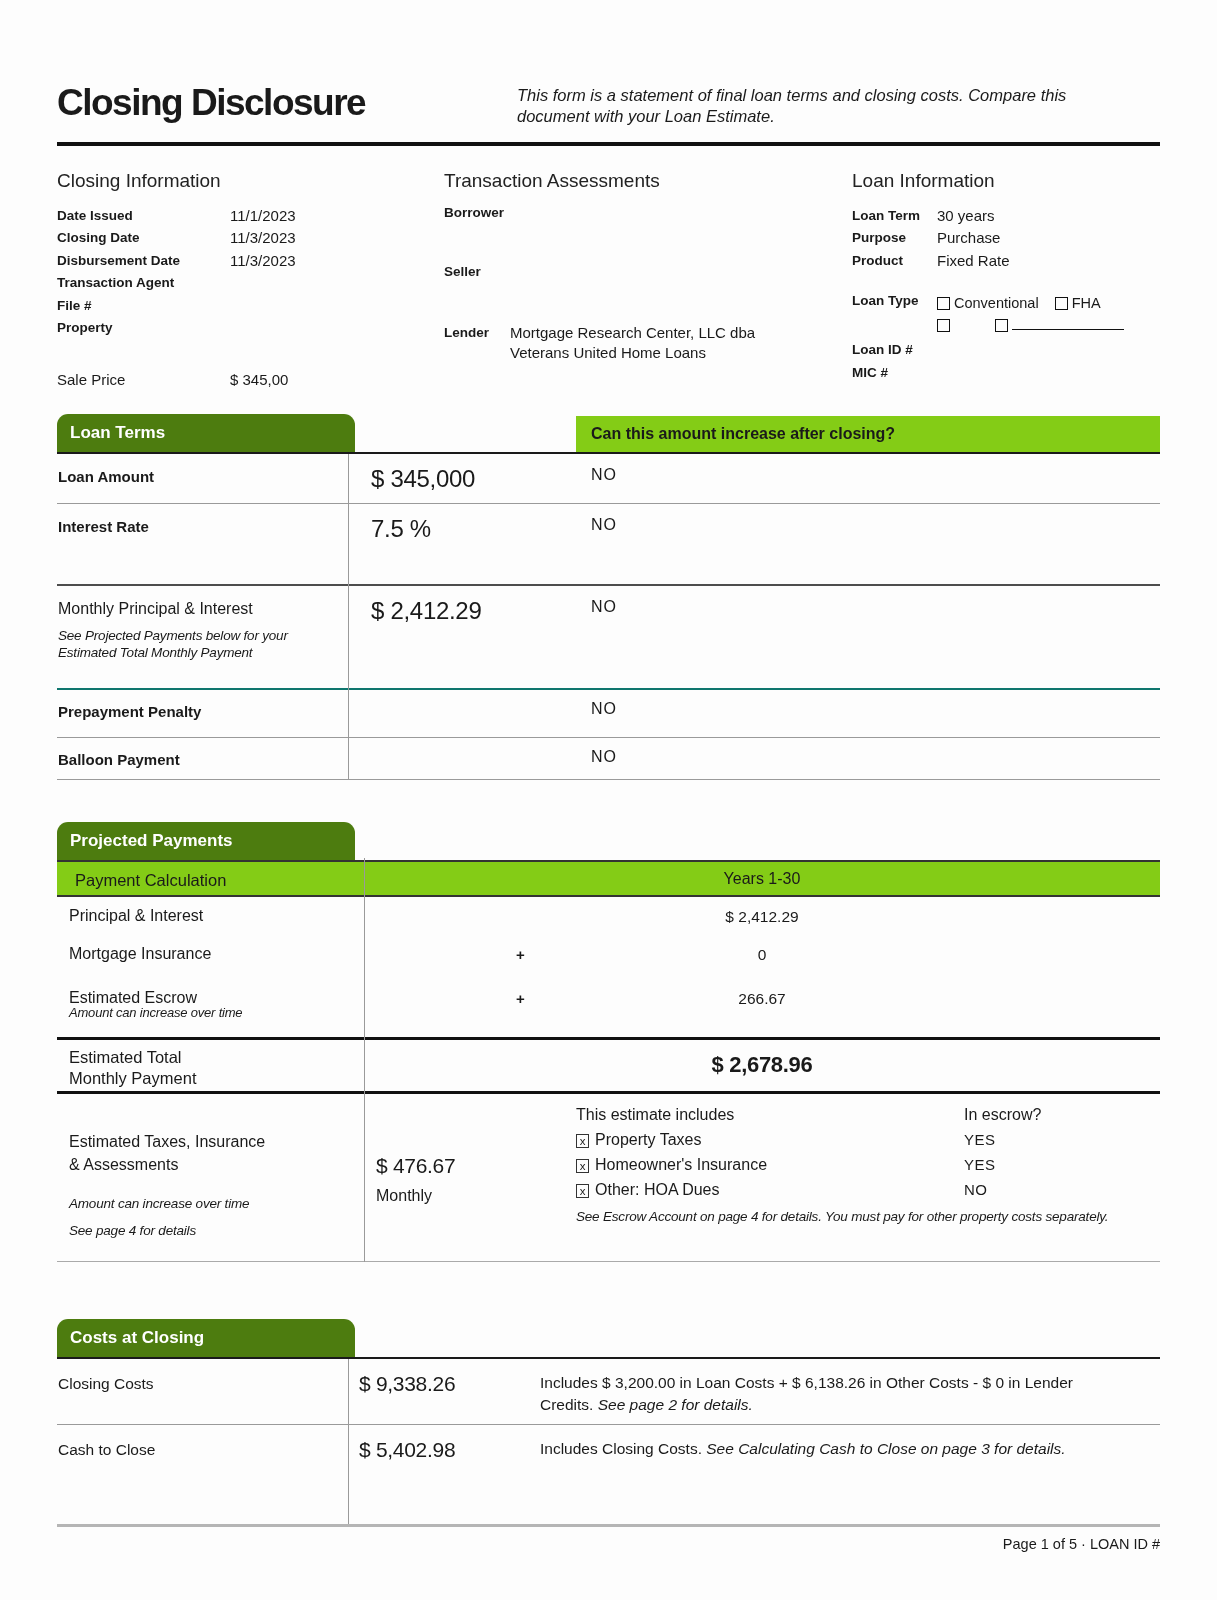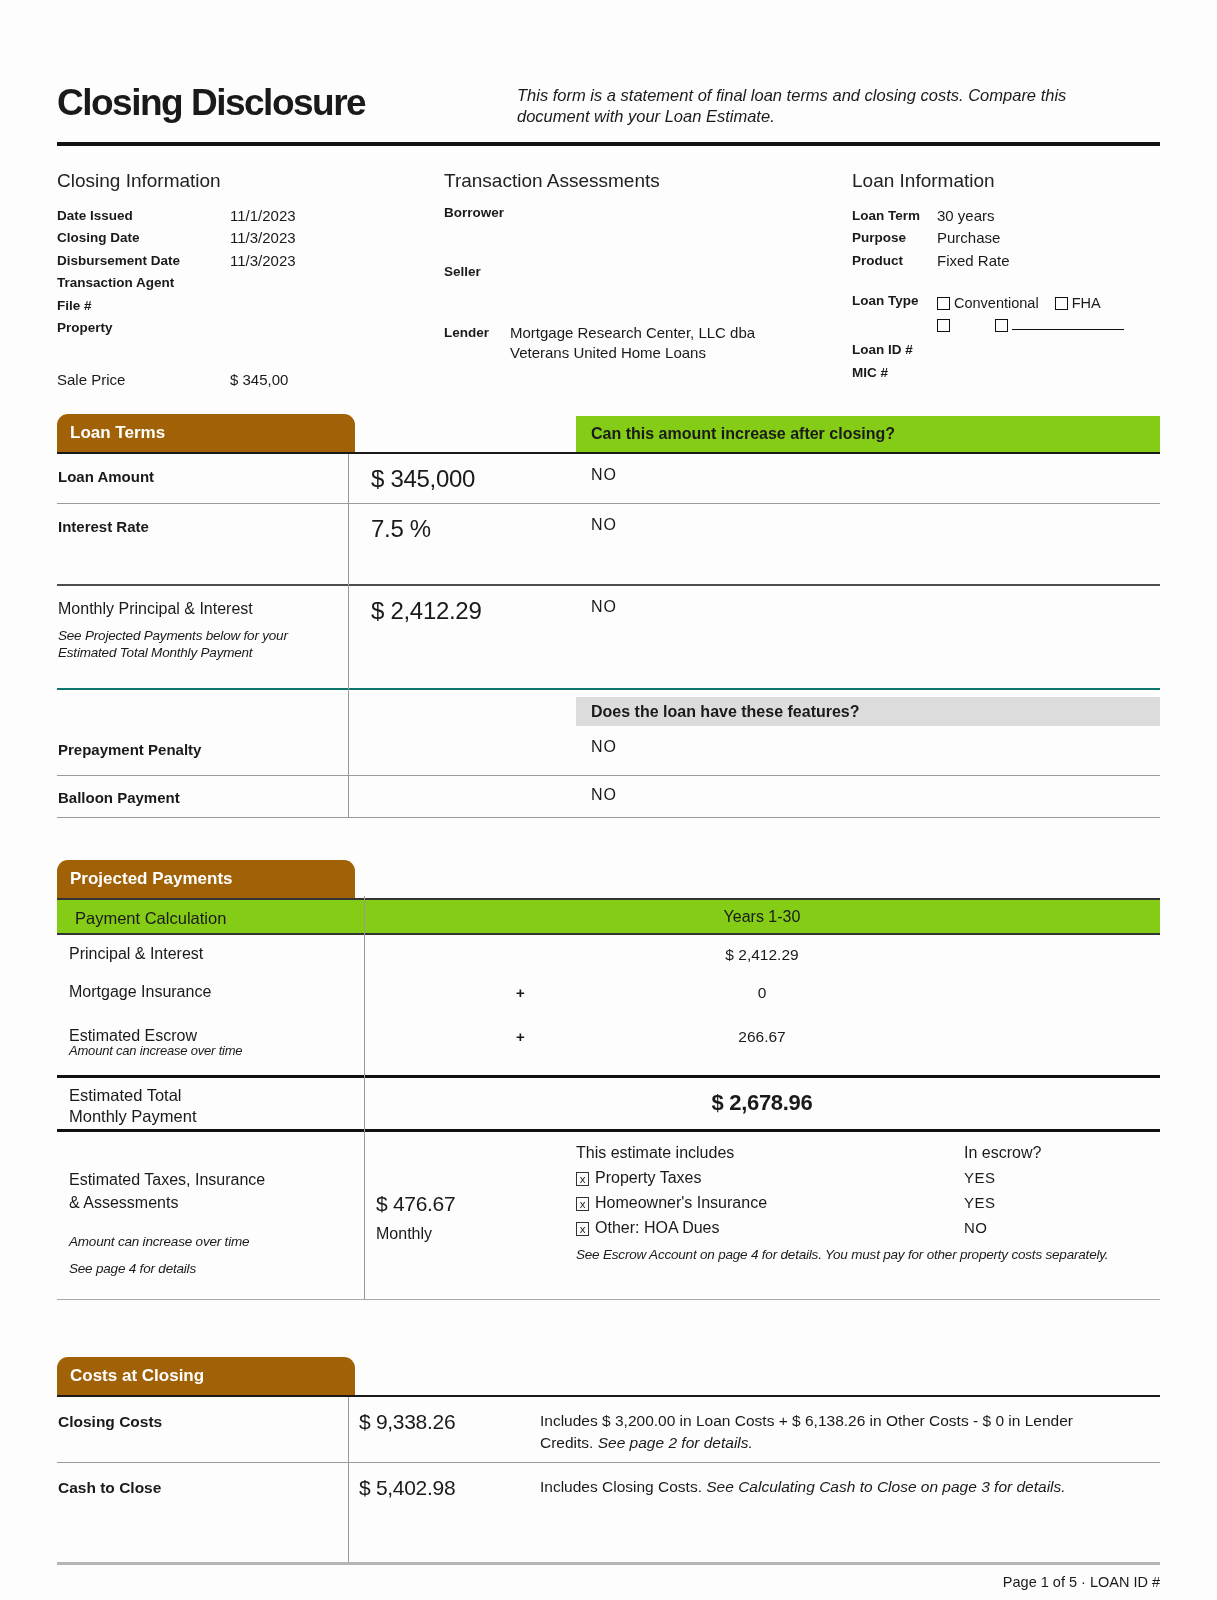--- a/index.html
+++ b/index.html
@@ -35,21 +35,21 @@
   .loan-grid .val { font-size: 15px; line-height: 22.5px; }
   .loan-type-block { margin-top: 20px; display: flex; }
   .loan-type-block .lbl { font-weight: bold; font-size: 13.5px; width: 85px; flex: 0 0 85px; padding-top: 1px; }
   .cb { display: inline-block; width: 13px; height: 13px; border: 1.5px solid #111; vertical-align: -2px; margin-right: 4px; text-align: center; line-height: 11px; font-size: 10px; }
   .cb-row { font-size: 14.5px; line-height: 22px; white-space: nowrap; }
   .blank-line { display: inline-block; width: 112px; border-bottom: 1.5px solid #111; height: 12px; }
   .loan-ids { margin-top: 3px; }
   .loan-ids .lbl { font-weight: bold; font-size: 13.5px; line-height: 22.5px; }
 
   
-  .tab { background: #a16207; color: #fff; width: 298px; height: 38px; border-radius: 11px 11px 0 0; font-size: 17px; font-weight: bold; line-height: 38px; padding-left: 13px; }
+  .tab { background: #4d7c0f; color: #fff; width: 298px; height: 38px; border-radius: 11px 11px 0 0; font-size: 17px; font-weight: bold; line-height: 38px; padding-left: 13px; }
   .section-header { position: relative; height: 38px; }
   .header-bar { position: absolute; left: 519px; right: 0; top: 2px; bottom: 0; background: #84cc16; font-weight: bold; font-size: 16px; line-height: 36px; padding-left: 15px; }
 
   
   .loan-terms { margin-top: 12px; }
   .lt-body { position: relative; border-top: 2px solid #1a1a1a; }
   .vline { position: absolute; left: 291px; top: 0; bottom: 0; width: 1px; background: #9a9a9a; }
   .lt-row { display: grid; grid-template-columns: 291px 228px 1fr; }
   .lt-row .lbl { font-weight: bold; font-size: 15px; padding: 14px 10px 0 1px; }
   .lt-row .big-val { font-size: 24px; padding: 11px 0 0 23px; letter-spacing: -0.3px; }
@@ -98,21 +98,21 @@
   .est-item .item-lbl { font-size: 16px; }
   .est-item .esc { font-size: 15px; letter-spacing: 0.5px; }
   .xbox { display: inline-block; width: 13px; height: 14px; border: 1px solid #333; font-size: 11.5px; line-height: 13px; text-align: center; margin-right: 6px; vertical-align: 0px; }
   .est-foot { font-style: italic; font-size: 13.5px; line-height: 1.35; margin-top: 9px; width: 560px; letter-spacing: -0.2px; }
 
   
   .costs { margin-top: 57px; }
   .cc-body { position: relative; border-top: 2px solid #1a1a1a; border-bottom: 3px solid #b5b5b5; }
   .cc-vline { position: absolute; left: 291px; top: 0; bottom: 0; width: 1px; background: #9a9a9a; }
   .cc-row { display: grid; grid-template-columns: 291px 192px 1fr; }
-  .cc-row .lbl { font-weight: bold; font-size: 15.5px; padding: 16px 0 0 1px; }
+  .cc-row .lbl { font-weight: normal; font-size: 15.5px; padding: 16px 0 0 1px; }
   .cc-row .big-val { font-size: 21px; padding: 13px 0 0 11px; letter-spacing: -0.3px; }
   .cc-row .desc { font-size: 15.5px; line-height: 1.45; padding: 13px 0 0 0; width: 590px; }
   .cc-row-closing { height: 66px; border-bottom: 1px solid #9a9a9a; }
   .cc-row-cash { height: 99px; }
 
   
   .page-footer { text-align: right; font-size: 14.5px; margin-top: 9px; }
   em { font-style: italic; }
 </style>
 </head>
@@ -216,23 +216,20 @@
 
       <div class="lt-row row-monthly-pi">
         <div class="lbl">
           <div>Monthly Principal &amp; Interest</div>
           <div class="lbl-note">See Projected Payments below for your Estimated Total Monthly Payment</div>
         </div>
         <div class="big-val">$ 2,412.29</div>
         <div class="answer">NO</div>
       </div>
 
-      <div class="features-bar-row">
-        <div class="features-bar">Does the loan have these features?</div>
-      </div>
 
       <div class="lt-row row-prepayment">
         <div class="lbl">Prepayment Penalty</div>
         <div></div>
         <div class="answer">NO</div>
       </div>
 
       <div class="lt-row row-balloon">
         <div class="lbl">Balloon Payment</div>
         <div></div>

